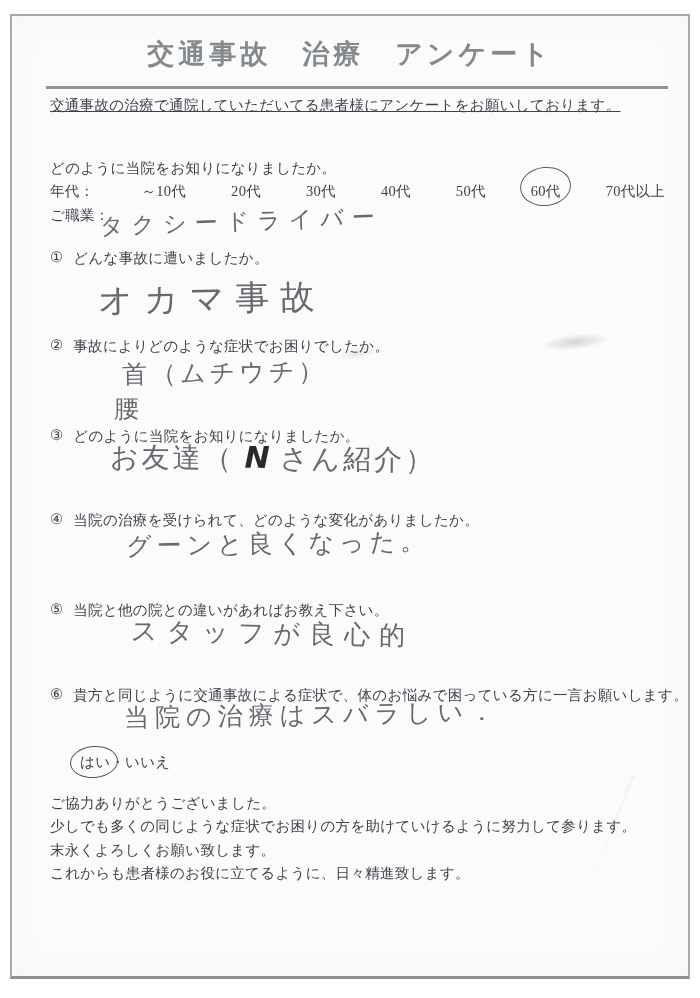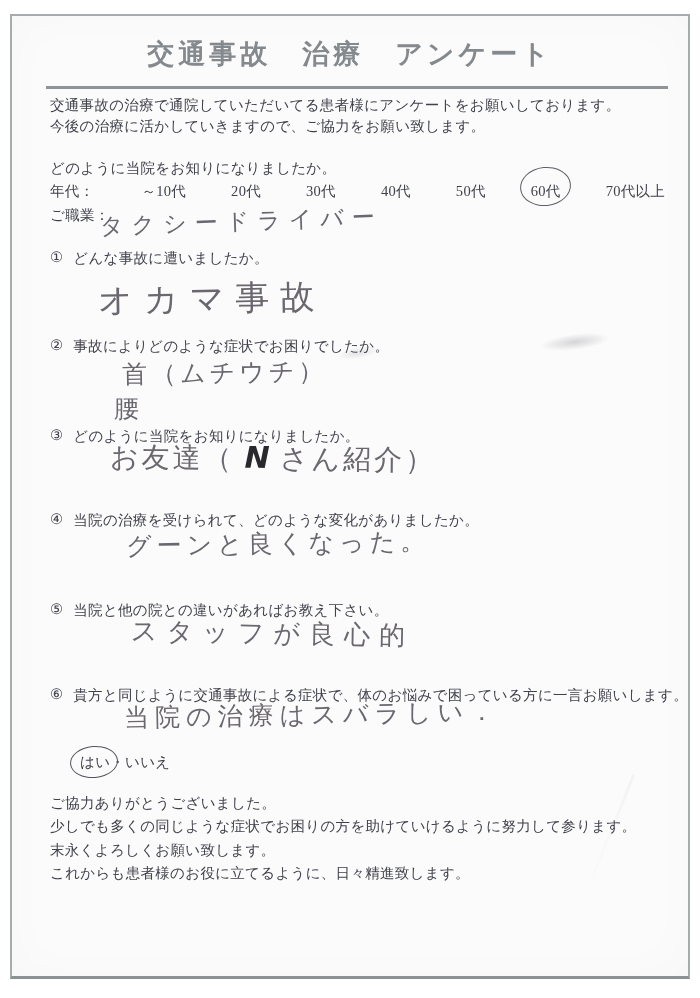--- a/index.html
+++ b/index.html
@@ -40,21 +40,21 @@
     width: 622px; height: 3px;
     background: #8e9497;
   }
   .printed {
     position: absolute;
     font-size: 14.5px;
     color: #3f414b;
     letter-spacing: 0.3px;
     white-space: nowrap;
   }
-  .intro1 { left: 50px; top: 96px; }
+  .intro1 { left: 50px; top: 96px; text-decoration: underline; }
   .intro2 { left: 50px; top: 117px; }
   .instruction { left: 50px; top: 159px; }
   .age-row { left: 50px; top: 182px; display: flex; align-items: center; gap: 31px; }
   .age-label { margin-right: 16px; }
   .age-option { margin-right: 14px; }
   .age-selected { position: relative; margin-right: 14px; }
   .gender { margin-left: 8px; font-weight: bold; }
   .circle-mark {
     position: absolute;
     left: -11px; right: -10px; top: -15px;
@@ -125,21 +125,20 @@
 </head>
 <body>
 
 <div id="scan">
   <div class="paper"></div>
 
   <div class="title">交通事故　治療　アンケート</div>
   <div class="title-rule"></div>
 
   <div class="printed intro1">交通事故の治療で通院していただいてる患者様にアンケートをお願いしております。</div>
-  <div class="printed intro2">今後の治療に活かしていきますので、ご協力をお願い致します。</div>
 
   <div class="printed instruction">どのように当院をお知りになりましたか。</div>
 
   <div class="printed age-row">
     <span class="age-label">年代：</span>
     <span class="age-option">～10代</span>
     <span class="age-option">20代</span>
     <span class="age-option">30代</span>
     <span class="age-option">40代</span>
     <span class="age-option">50代</span>

